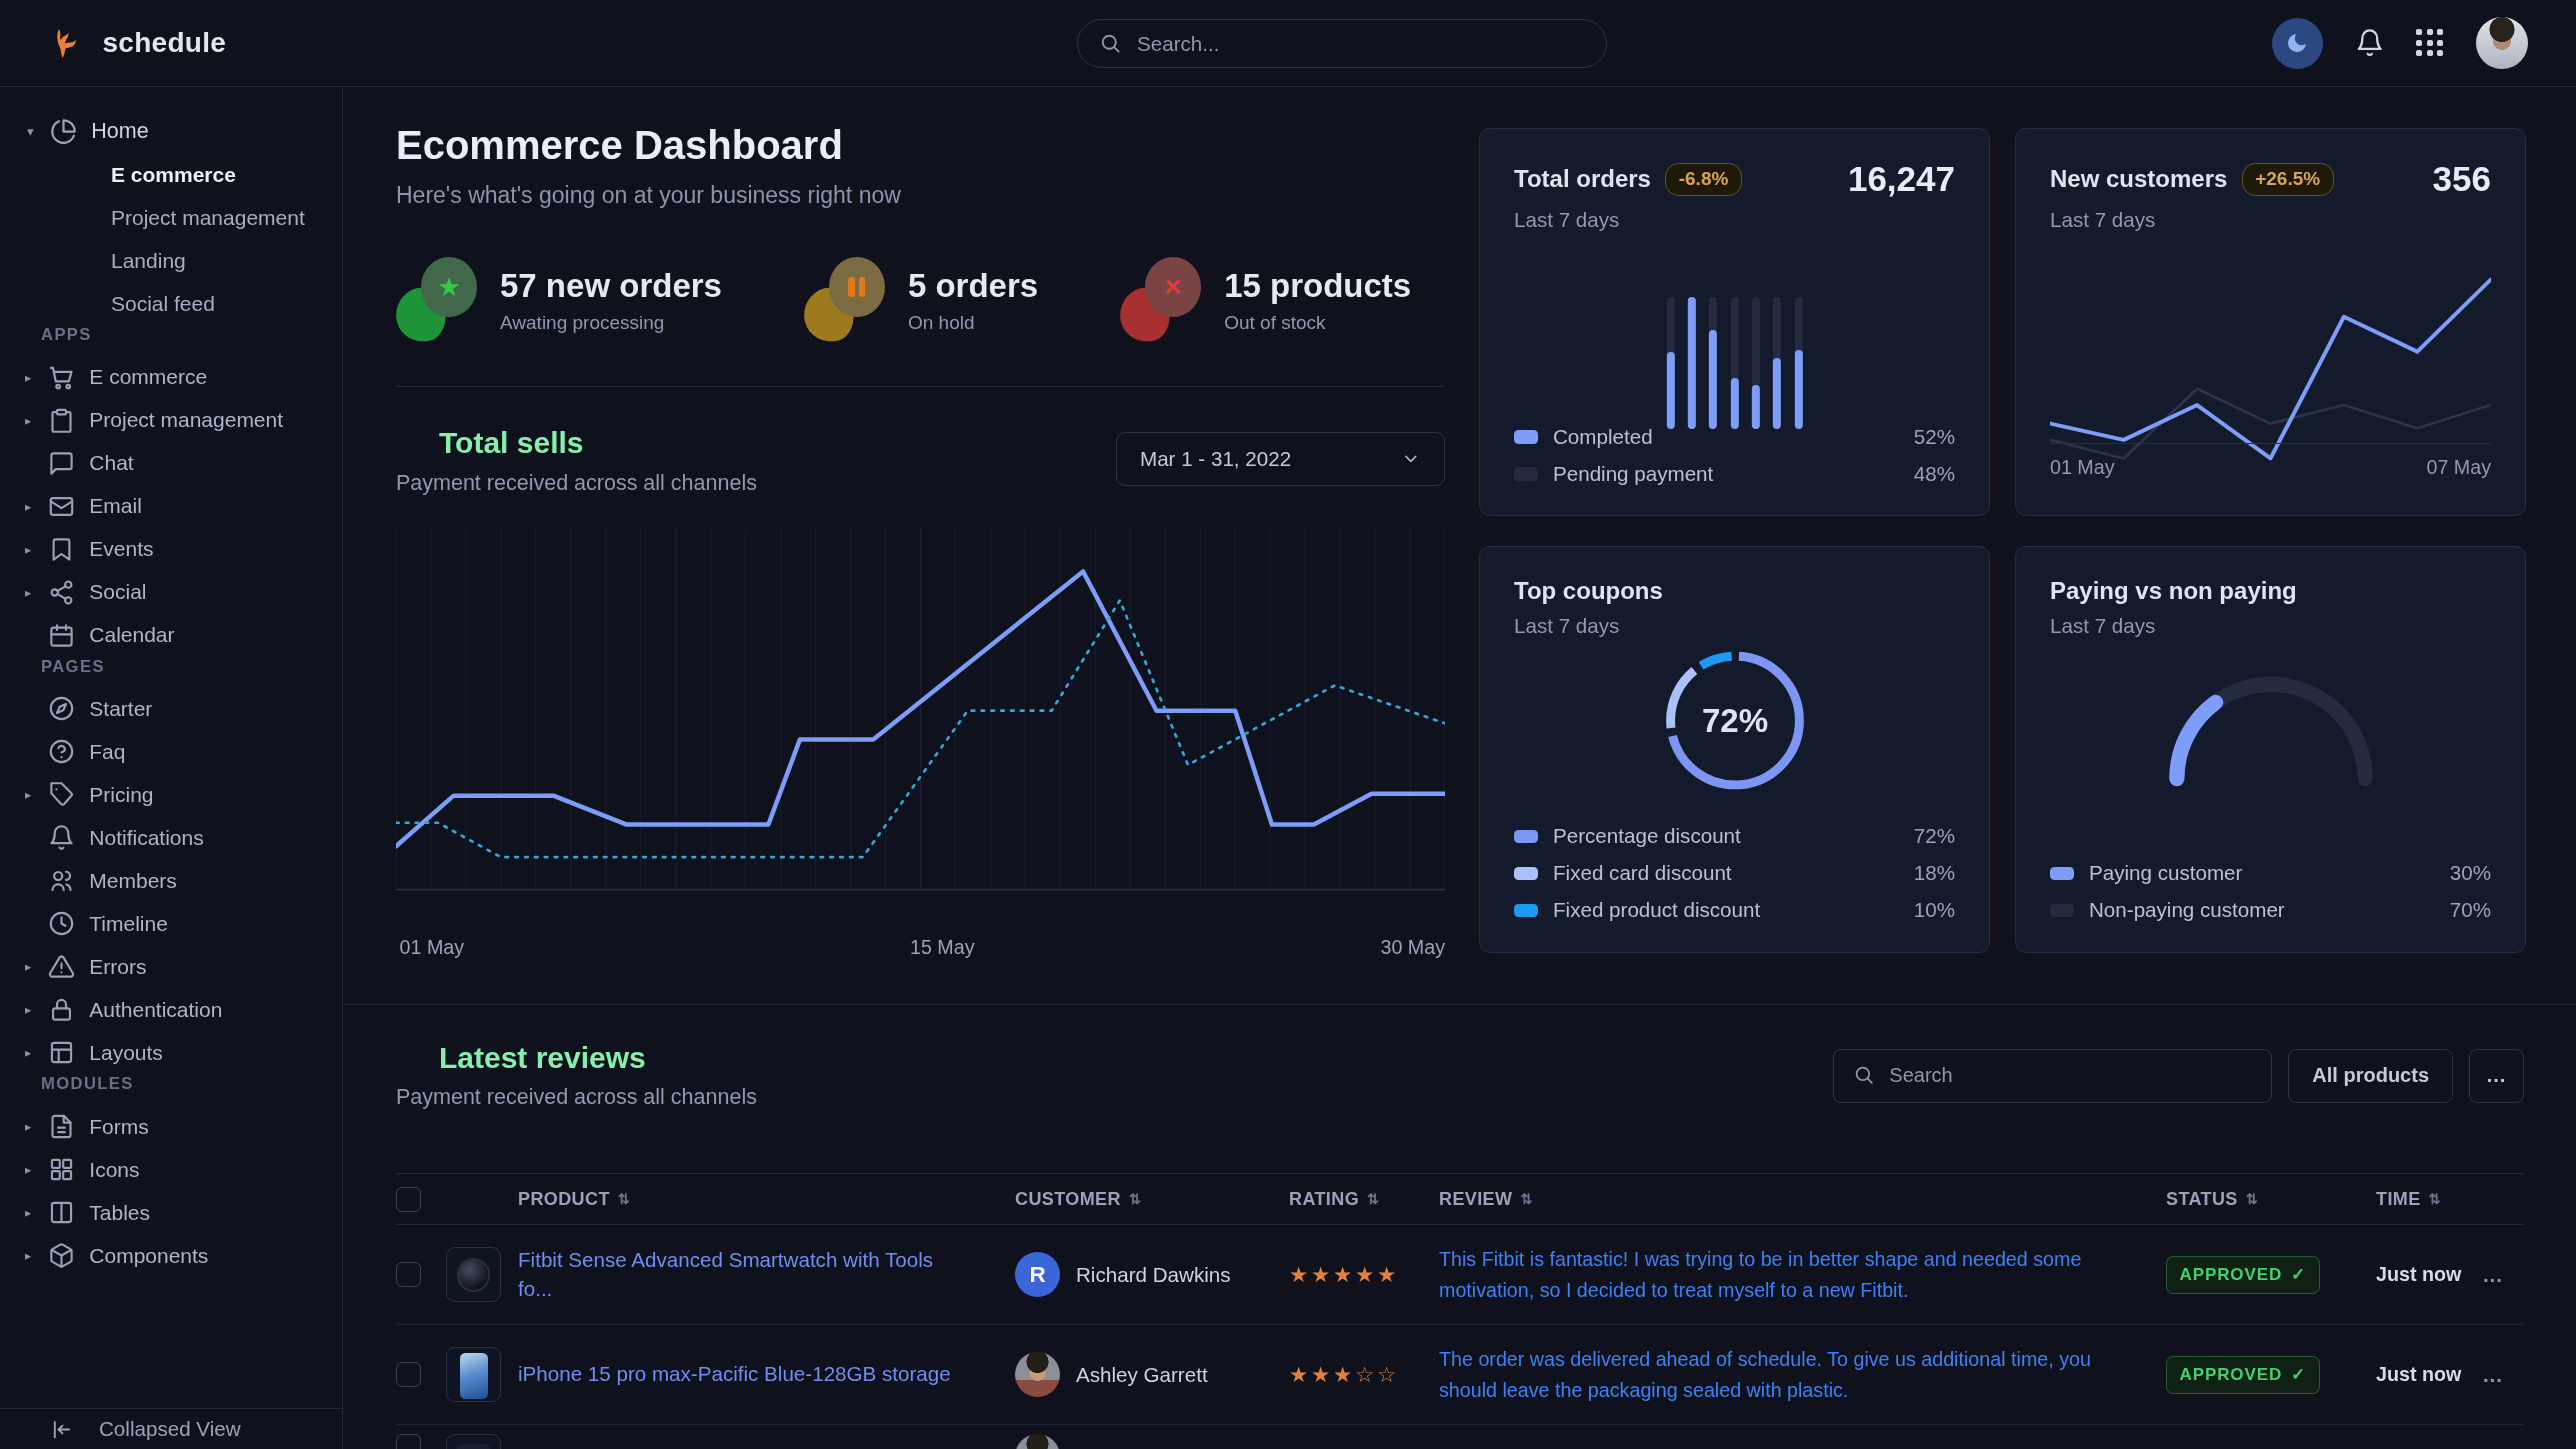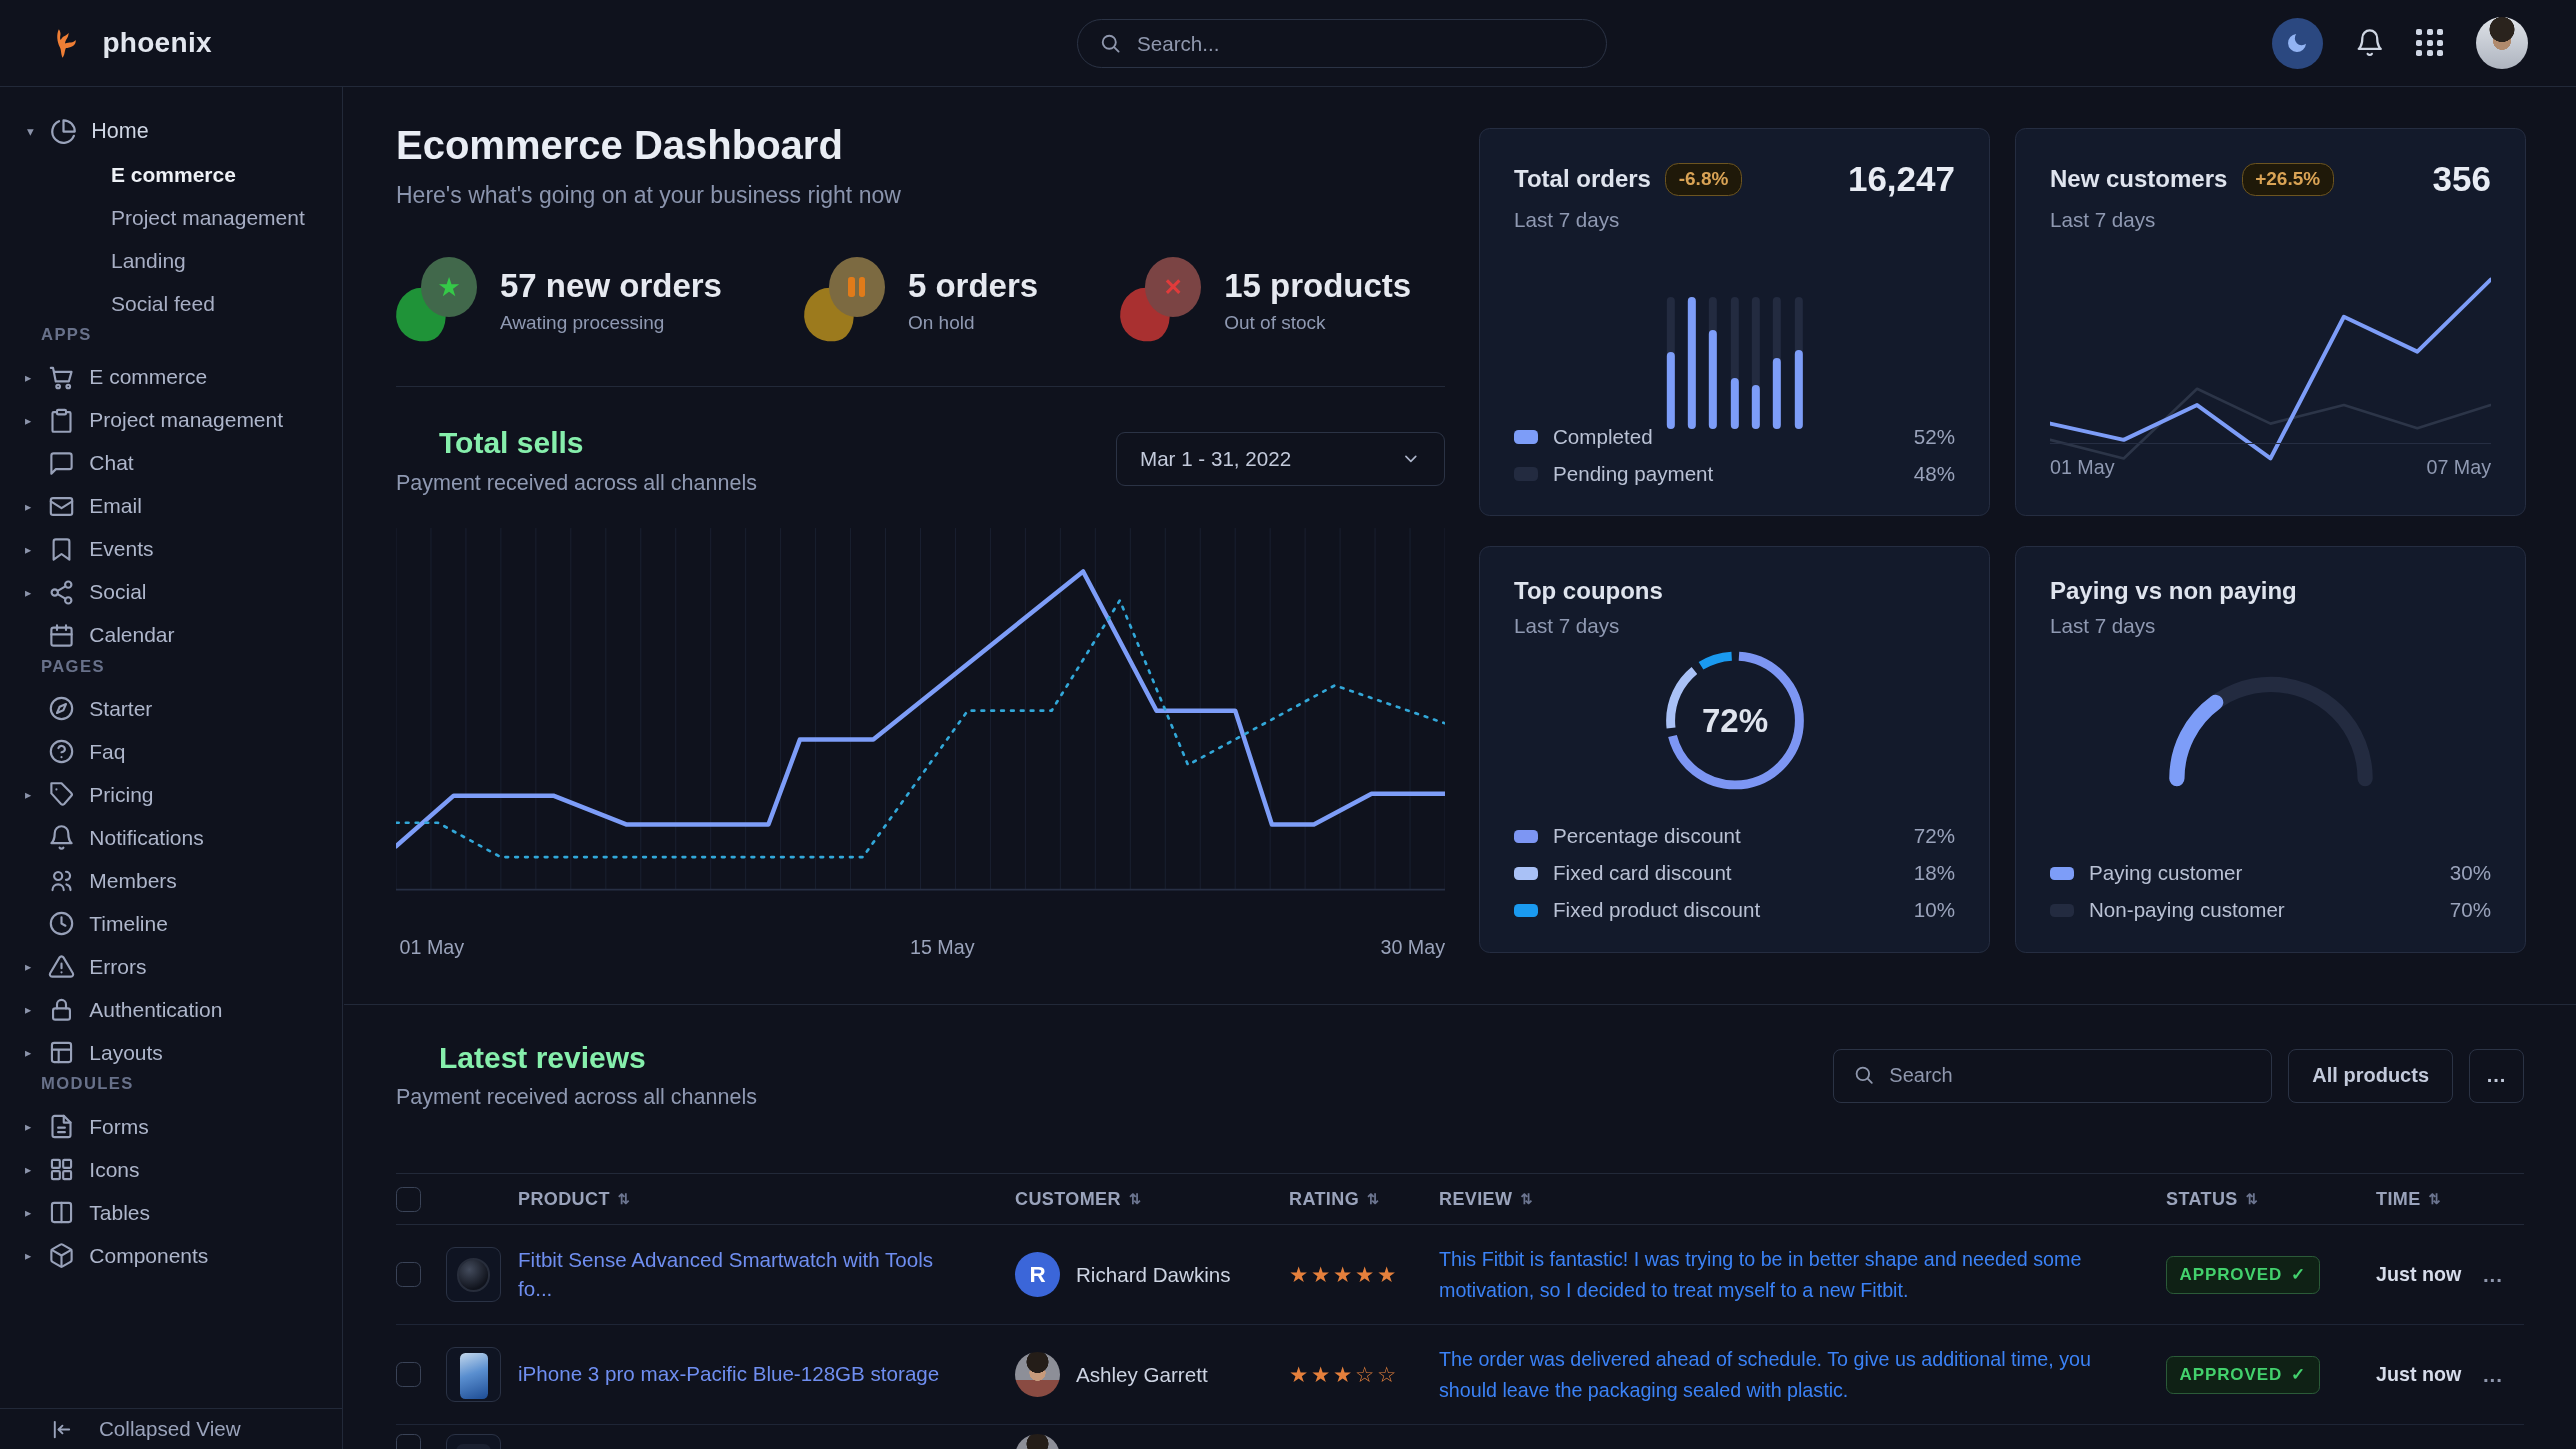--- a/index.html
+++ b/index.html
@@ -157,21 +157,21 @@
   .more { font-size:20.6px; font-weight:700; color:#8f97ad; letter-spacing:0.9px; cursor:pointer; }
 </style>
 </head>
 <body>
 
 <header class="navbar">
   <div class="brand">
     <svg width="39" height="39" viewBox="0 0 44 44">
       <path d="M10 6 C14 12 10 14 12 18 C15 13 18 14 21 10 C21 16 17 18 17 22 C22 20 26 22 29 18 C30 25 22 27 18 27 C16 31 17 35 14 38 C12 33 13 30 11 26 C8 20 7 12 10 6 Z" fill="#ef7e35"></path>
     </svg>
-    <span class="brand-name">phoenix</span>
+    <span class="brand-name">schedule</span>
   </div>
   <div class="nav-search">
     <svg class="mag" viewBox="0 0 24 24" fill="none" stroke="currentColor" stroke-width="2" stroke-linecap="round">
         <circle cx="11" cy="11" r="7"></circle>
         <path d="M21 21l-4.3-4.3"></path>
       </svg>
     <input type="text" placeholder="Search..." style="">
   </div>
   <div class="nav-right">
     <div class="theme-btn">
@@ -703,21 +703,21 @@
     <span class="status-cell"><span class="status-badge">
               <span>APPROVED</span>
               <span>✓</span>
             </span></span>
     <span class="time">Just now</span>
     <span class="more">...</span>
   </div>
         <div class="t-grid t-row">
     <span class="cb"></span>
     <span class="thumb iphone"></span>
-    <span class="prod-link">iPhone 3 pro max-Pacific Blue-128GB storage</span>
+    <span class="prod-link">iPhone 15 pro max-Pacific Blue-128GB storage</span>
     <span class="cust">
       <span class="avatar photo"></span>
       <span class="cust-name">Ashley Garrett</span>
     </span>
     <span class="stars">★★★☆☆</span>
     <span class="review-txt">The order was delivered ahead of schedule. To give us additional time, you should leave the packaging sealed with plastic.</span>
     <span class="status-cell"><span class="status-badge">
               <span>APPROVED</span>
               <span>✓</span>
             </span></span>

